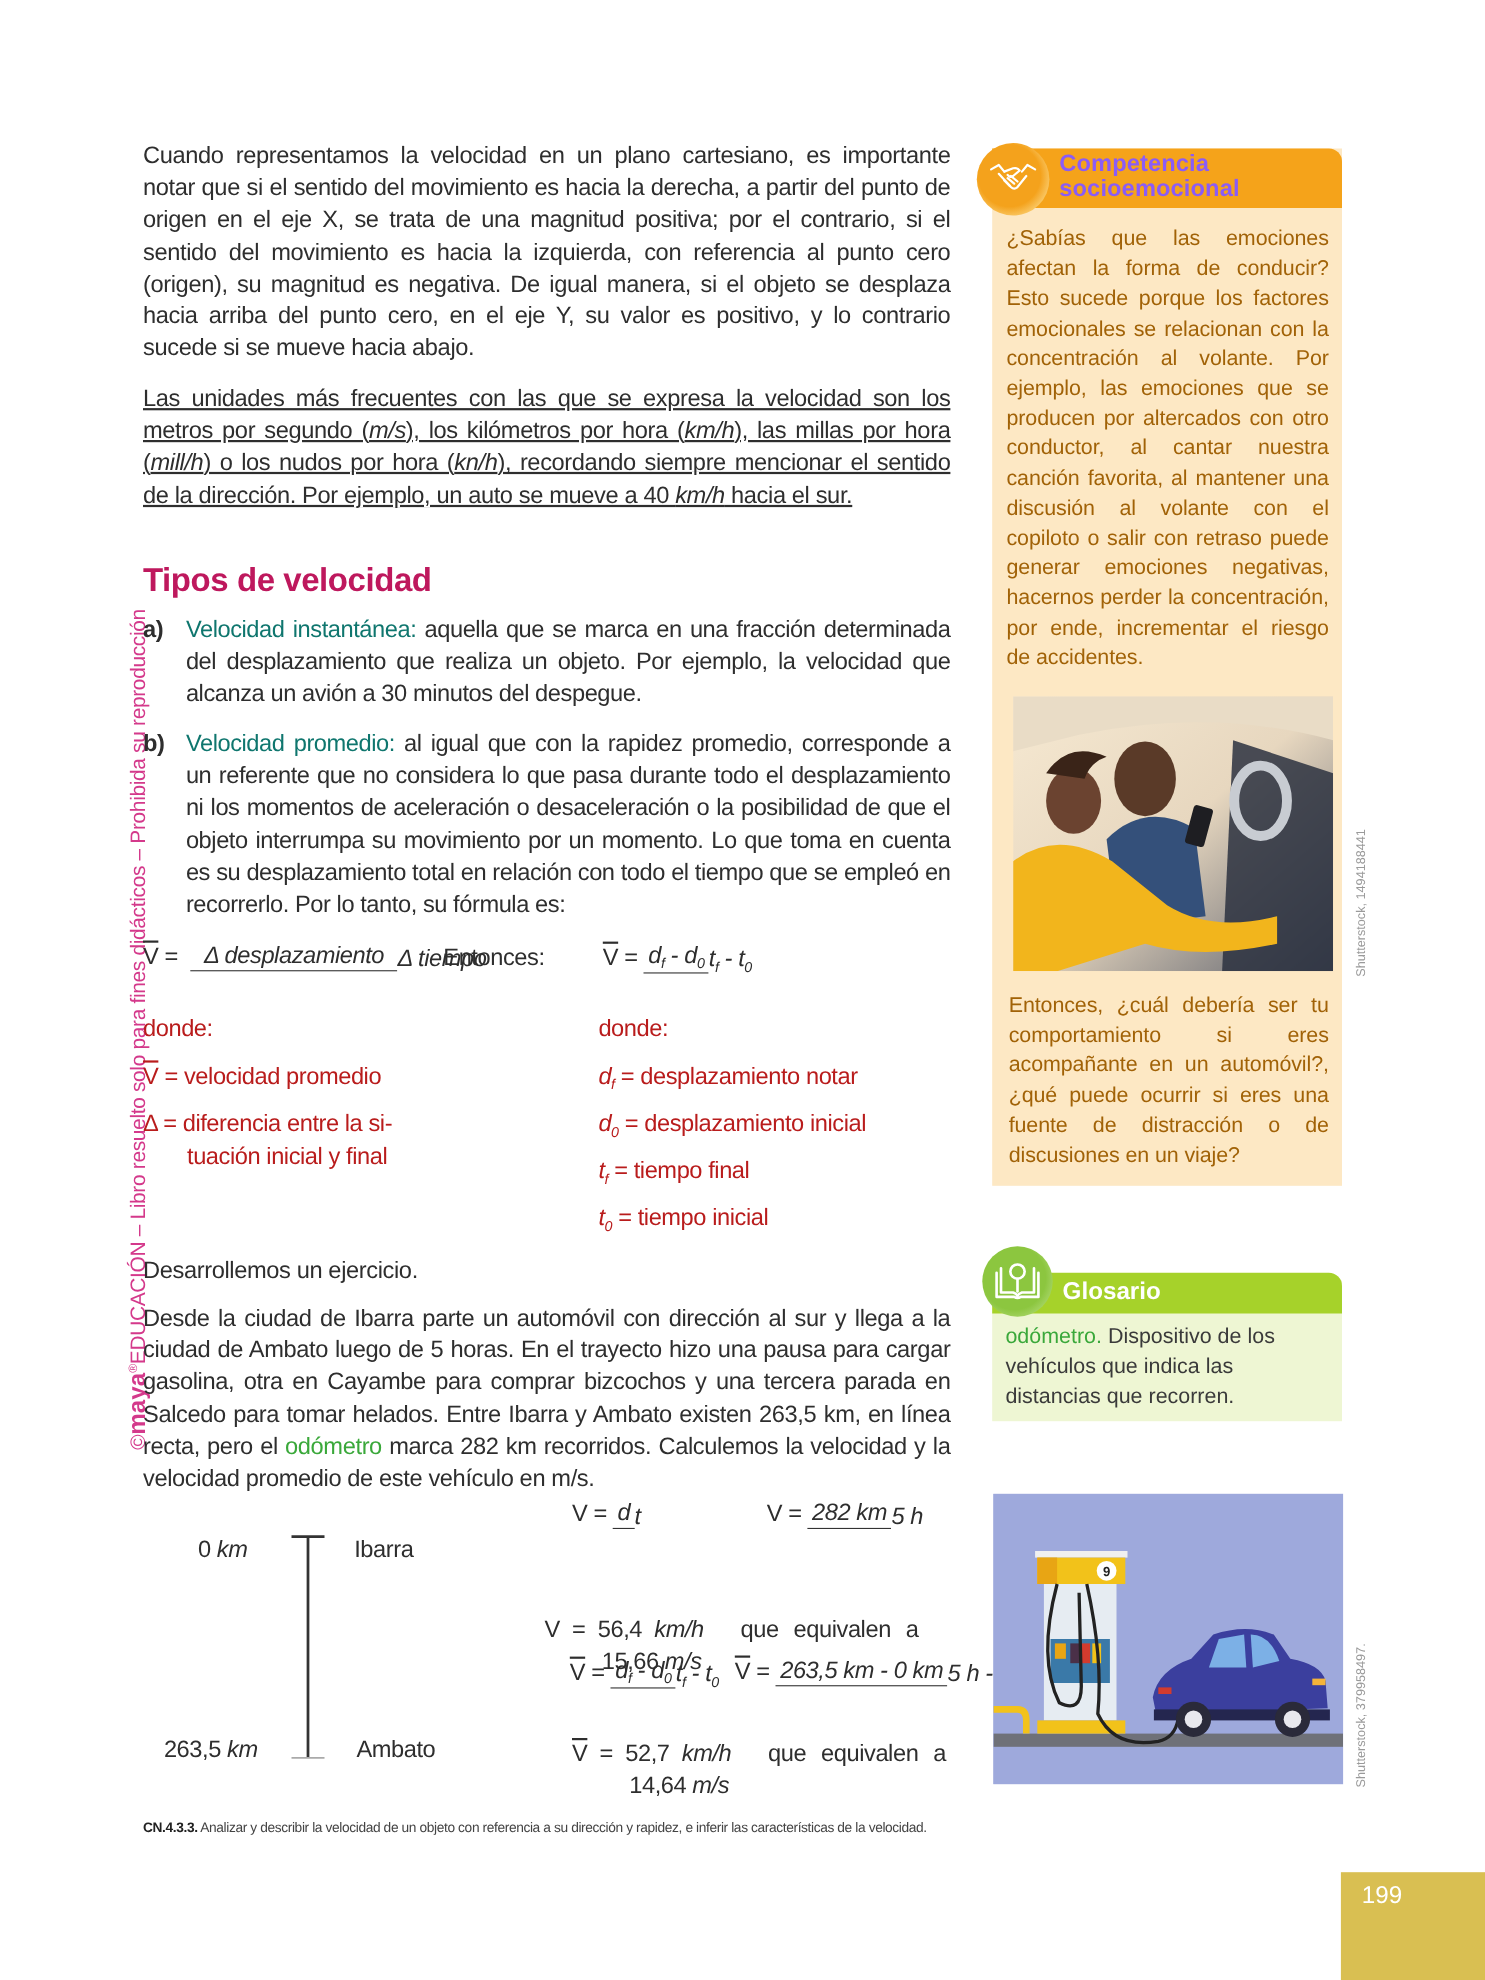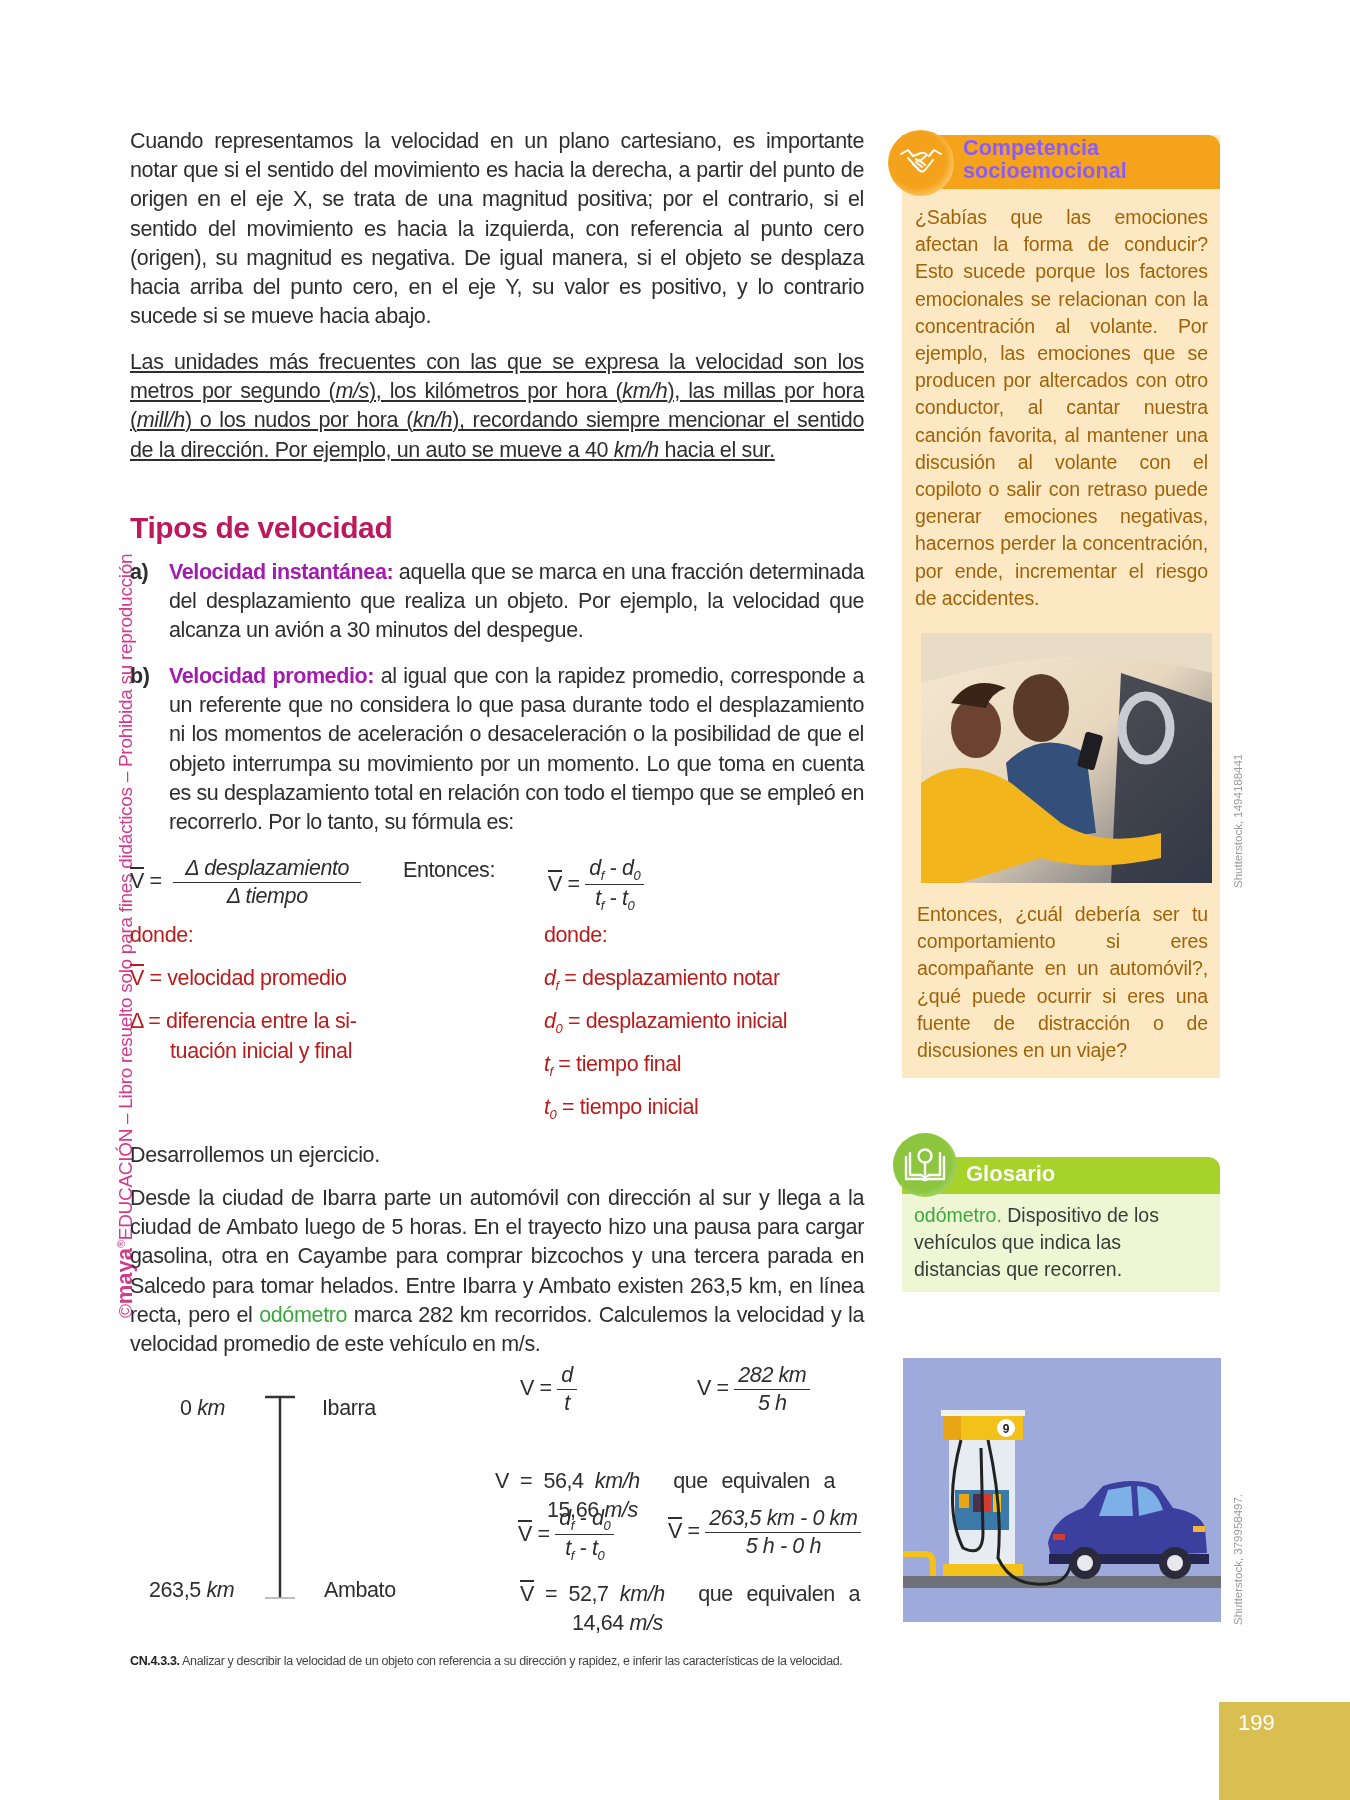--- a/index.html
+++ b/index.html
@@ -16,28 +16,28 @@
   .para i { font-style: italic; }
   #p1 { left: 130px; top: 127px; width: 734px; }
   #p2 { left: 130px; top: 348px; width: 734px; text-decoration: underline; }
   #h-tipos {
     left: 130px; top: 511px; font-size: 30px; font-weight: bold; color: #be185d;
     letter-spacing: -0.4px;
   }
   .item { left: 130px; width: 734px; font-size: 21.5px; line-height: 29.2px; color: #2e2e2e; letter-spacing: -0.4px; }
   .item .mk { position: absolute; left: 0; top: 0; font-weight: bold; }
   .item .body { margin-left: 39px; text-align: justify; }
-  .item b { font-weight: bold; color: #a21caf; }
+  .item b { font-weight: normal; color: #0f766e; }
   #item-a { top: 558px; }
   #item-b { top: 662px; }
 
   .f { font-size: 21.5px; color: #2e2e2e; letter-spacing: -0.4px; line-height: 1; }
   .f i { font-style: italic; }
   .vbar { text-decoration: overline; }
-  .frac { display: inline-flex; flex-direction: column; align-items: center; vertical-align: middle; }
+  .frac { display: inline-flex; flex-direction: row; align-items: center; vertical-align: middle; }
   .frac .num { border-bottom: 1.5px solid #333; padding: 0 4px 2px; font-style: italic; }
   .frac .den { padding-top: 3px; font-style: italic; }
   sub { font-size: 13px; }
 
   .defs div { position: absolute; font-size: 21.5px; color: #b91c1c; letter-spacing: -0.4px; white-space: nowrap; }
 
   #sidebar1 { left: 902px; top: 135px; width: 318px; height: 943px; background: #fde8c4; }
   #sb1-head {
     left: 902px; top: 135px; width: 318px; height: 54px; background: #f5a31a;
     border-radius: 0 12px 0 0;

